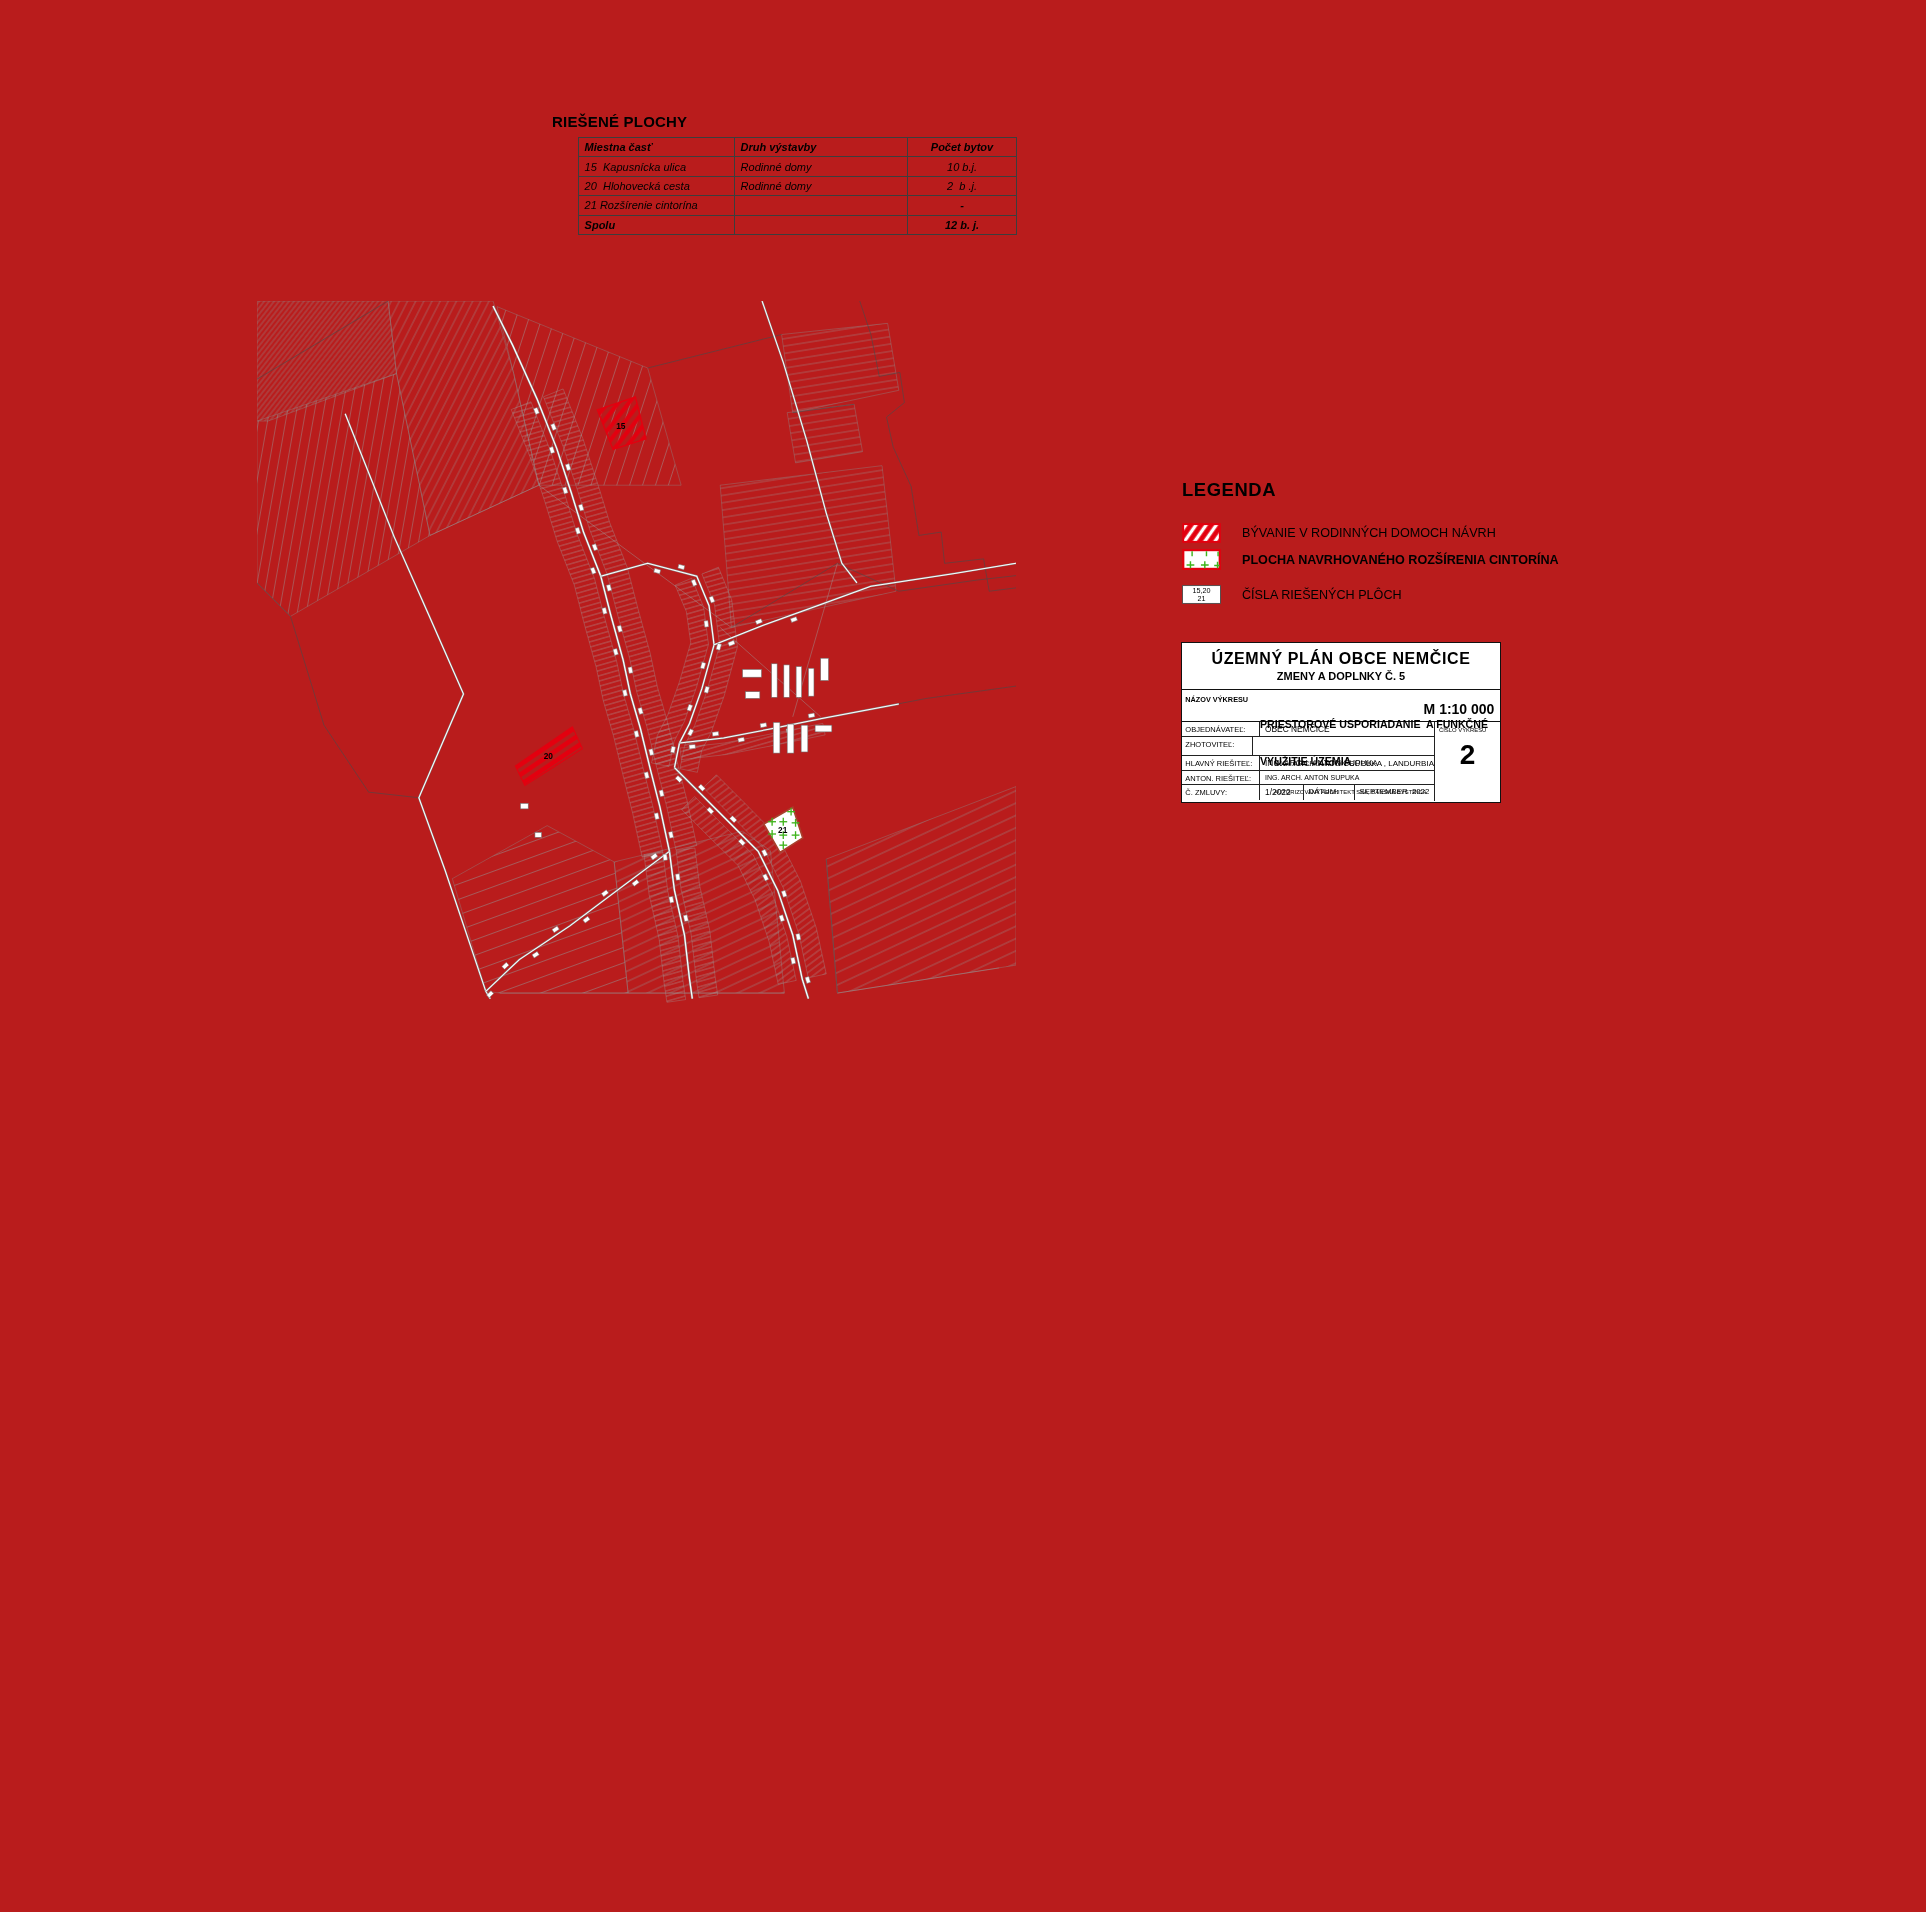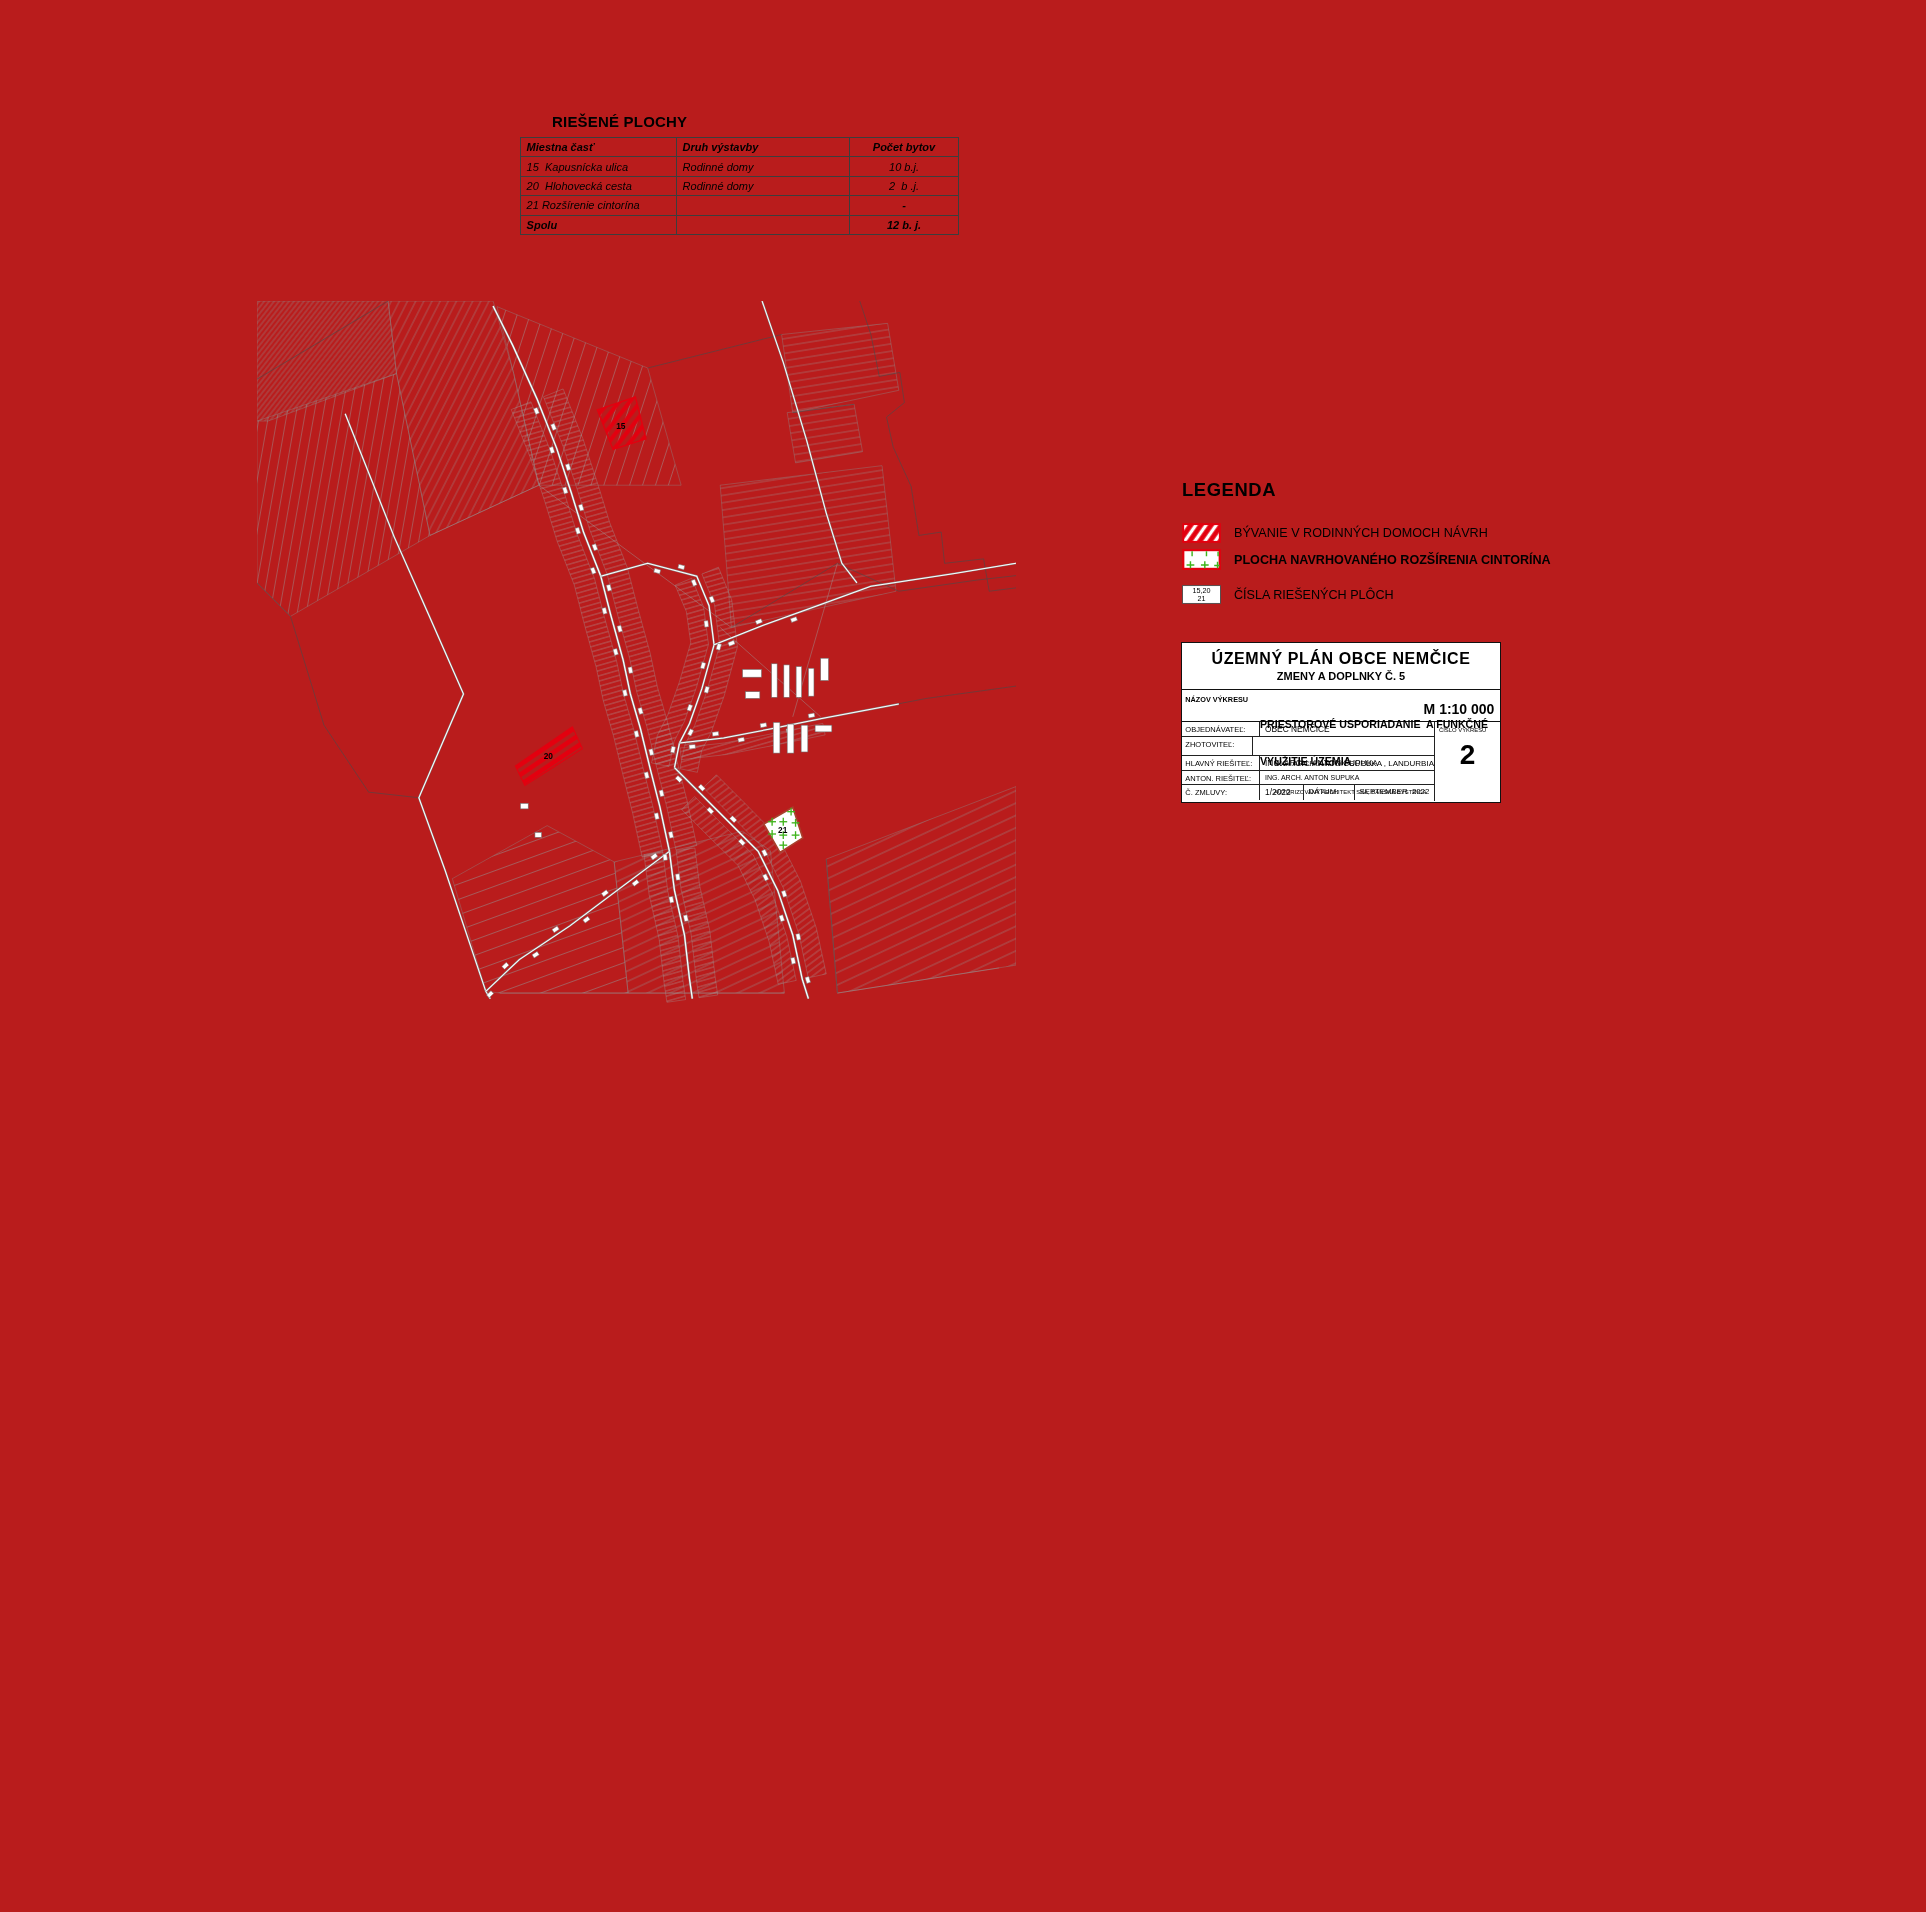--- a/index.html
+++ b/index.html
@@ -2,33 +2,33 @@
 <html style="font-size:9px"><head>
 <meta charset="utf-8">
 <style>
   html,body{margin:0;padding:0;background:#fff;}
   body{font-family:"Liberation Sans",sans-serif;color:#000;}
   #sheet{position:relative;width:1926px;height:1913px;background:#b91c1c;overflow:hidden;}
   .abs{position:absolute;}
 
   
   #rp-title{left:552px;top:113px;font-size:15px;font-weight:bold;letter-spacing:0.2px;}
-  #rp-table{left:520px;top:137px;width:438px;border-collapse:collapse;table-layout:fixed;}
+  #rp-table{left:578px;top:137px;width:438px;border-collapse:collapse;table-layout:fixed;}
   #rp-table td{border:1.1px solid #3d3d3d;height:18.4px;font-size:11px;font-style:italic;
                padding:0 5.6px;white-space:pre;overflow:hidden;}
   #rp-table tr.hdr td{font-weight:bold;}
   #rp-table td.c{text-align:center;}
   #rp-table tr.tot td{font-weight:bold;}
   #rp-table td.b{font-weight:bold;}
   #mapsvg text{font-family:"Liberation Sans",sans-serif;font-size:15px;font-weight:600;fill:#000;}
 
   
   #legend{left:1182px;top:476px;width:480px;height:145px;}
   .lg-title{position:absolute;left:0;top:3.3px;font-size:18.4px;font-weight:bold;letter-spacing:0.6px;}
-  .lg-item{position:absolute;left:0;display:flex;align-items:center;gap:13px;}
+  .lg-item{position:absolute;left:0;display:flex;align-items:center;gap:21px;}
   .lg-item .lbl{font-size:12.6px;white-space:nowrap;}
   #lg-i1{top:47px;} #lg-i2{top:73px;font-weight:bold;} #lg-i3{top:109px;}
   .sw3-num{font-family:"Liberation Sans",sans-serif;font-size:13px;font-weight:normal;fill:#000;}
 
   
   #tblock{left:1181px;top:642px;width:320px;height:161px;border:1.7px solid #111;box-sizing:border-box;background:#fff;}
   #tblock *{box-sizing:border-box;}
   .tb-title{height:46px;text-align:center;padding-top:6.7px;}
   .tb-title .l1{font-size:16px;font-weight:bold;letter-spacing:0.6px;}
   .tb-title .l2{font-size:11px;font-weight:bold;margin-top:2.8px;}

